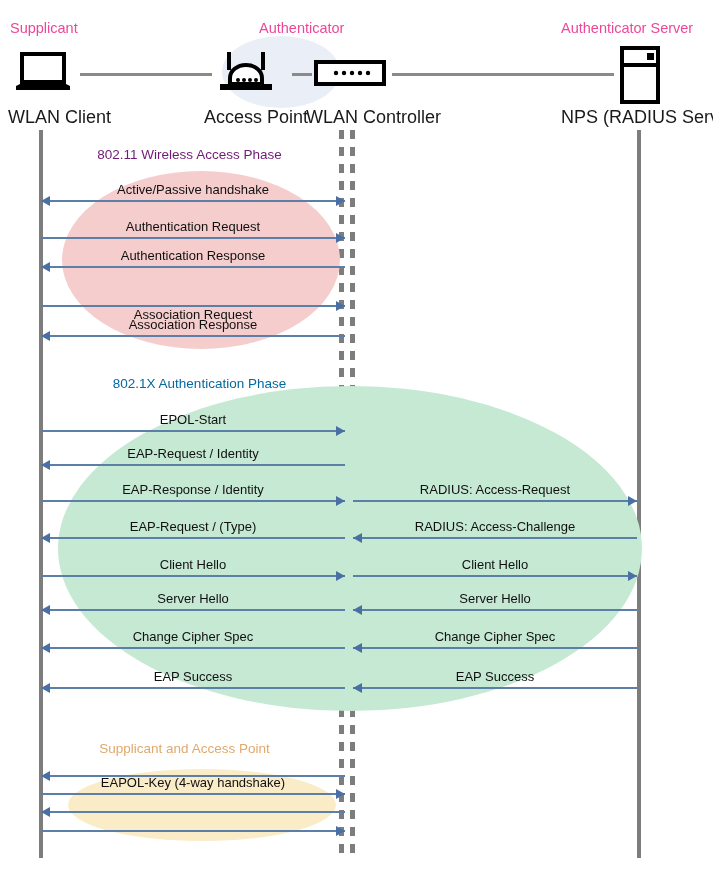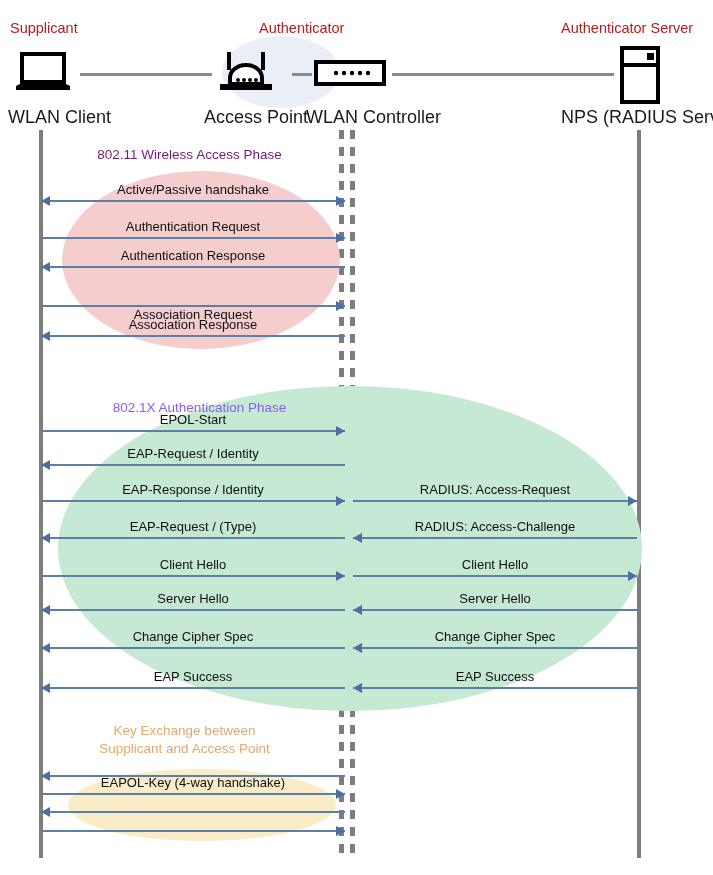--- a/index.html
+++ b/index.html
@@ -1,20 +1,20 @@
 <!DOCTYPE html>
 <html><head>
 <meta charset="utf-8">
 <style>
   html,body{margin:0;padding:0;background:#ffffff;}
   body{font-family:"Liberation Sans",sans-serif;}
   #stage{position:relative;width:713px;height:875px;background:#ffffff;overflow:hidden;}
 
   
-  .role-title{position:absolute;font-size:14.5px;color:#b91c1c;white-space:nowrap;}
+  .role-title{position:absolute;font-size:14.5px;color:#ec4899;white-space:nowrap;}
   .node-label{position:absolute;font-size:18px;color:#1a1a1a;white-space:nowrap;}
 
   
   .halo{position:absolute;border-radius:50%;background:#eaeff7;}
 
   
   .hconn{position:absolute;height:3px;background:#8a8a8a;}
 
   
   .icon{position:absolute;}
@@ -103,22 +103,21 @@
   <div class="lifeline" style="left:39px;top:130px;height:728px;"></div>
   <div class="lifeline-dashed" style="left:339px;top:130px;height:728px;"></div>
   <div class="lifeline-dashed" style="left:350px;top:130px;height:728px;"></div>
   <div class="lifeline" style="left:637px;top:130px;height:728px;"></div>
 
   <div class="ellipse pink" style="left:62px;top:171px;width:278px;height:178px;"></div>
   <div class="ellipse green" style="left:58px;top:386px;width:584px;height:325px;"></div>
   <div class="ellipse amber" style="left:68px;top:769px;width:268px;height:72px;"></div>
 
   <div class="phase-label" style="left:0px;top:147px;width:379px;color:#701a75;">802.11 Wireless Access Phase</div>
-  <div class="phase-label" style="left:0px;top:376px;width:399px;color:#8b5cf6;margin-top:24px;">802.1X Authentication Phase</div>
-  <div class="phase-label" style="left:0px;top:723px;width:369px;color:#e0a96d;">Key Exchange between</div>
+  <div class="phase-label" style="left:0px;top:376px;width:399px;color:#0369a1;">802.1X Authentication Phase</div>
   <div class="phase-label" style="left:0px;top:741px;width:369px;color:#e0a96d;">Supplicant and Access Point</div>
 
   <div id="msg-layer">
       <div class="msg" style="left: 41px; top: 200px; width: 304px;"></div>
       <div class="head right" style="top: 196px; left: 336px;"></div>
       <div class="head left" style="top: 196px; left: 41px;"></div>
       <div class="msg-label" style="left: 41px; width: 304px; top: 182px;">Active/Passive handshake</div>
       <div class="msg" style="left: 41px; top: 237px; width: 304px;"></div>
       <div class="head right" style="top: 233px; left: 336px;"></div>
       <div class="msg-label" style="left: 41px; width: 304px; top: 219px;">Authentication Request</div>

